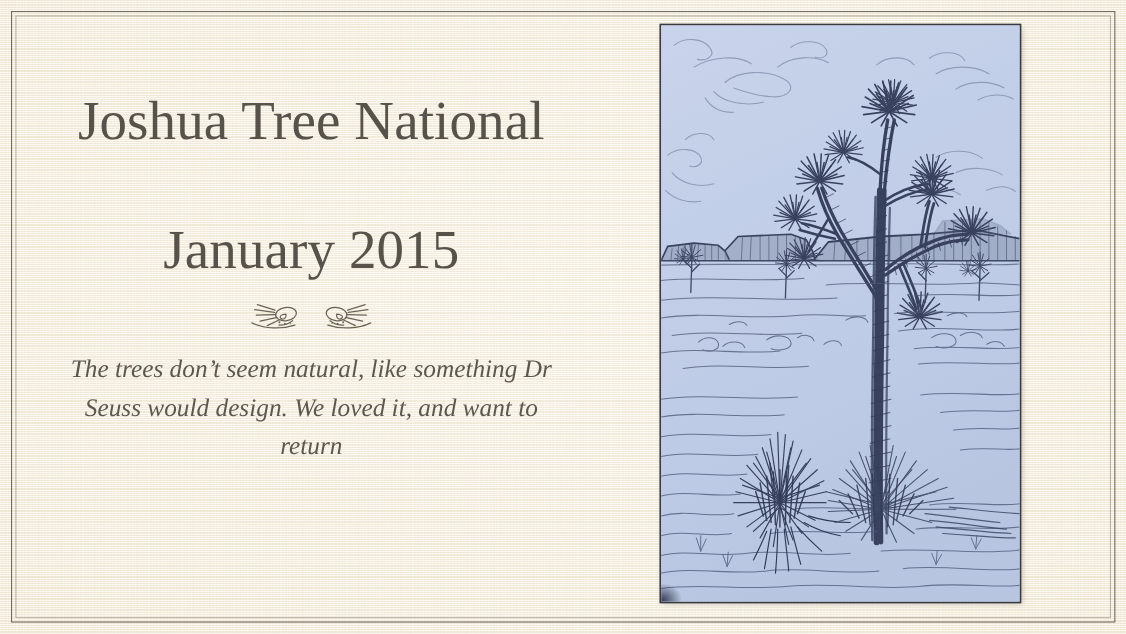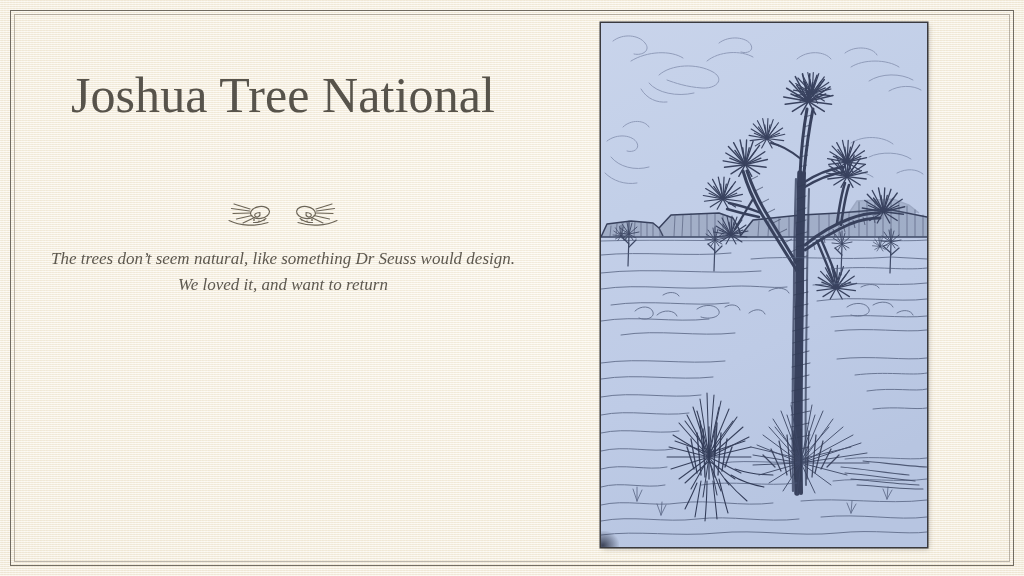--- a/index.html
+++ b/index.html
@@ -48,40 +48,40 @@
 
   
   .text-col {
     position: absolute;
     left: 38px;
     top: 66px;
     width: 490px;
     text-align: center;
   }
   .slide-title {
-    margin: 0;
+    margin: 14px;
     font-size: 50px;
     line-height: 1.18;
     font-weight: normal;
     color: #57534b;
     letter-spacing: 0.1px;
     text-rendering: optimizeLegibility;
   }
 
   .ornament {
     margin: 16px auto 0;
     width: 170px;
     height: 30px;
     display: block;
   }
 
   .slide-subtitle {
     margin: 16px auto 0;
     width: 470px;
-    font-size: 17px;
+    font-size: 23px;
     line-height: 1.52;
     font-style: italic;
     color: #5d584f;
   }
 
   
   .sketch-wrap {
     position: absolute;
     left: 601px;
     top: 23px;
@@ -108,20 +108,21 @@
 <div id="slide">
 
   <div class="frame-outer"></div>
   <div class="frame-inner"></div>
 
   <div class="text-col">
 
     <h1 class="slide-title">
       <span>Joshua Tree National</span><br>
       <br>
+      <span>January 2015</span>
     </h1>
 
     <svg class="ornament" viewBox="0 0 170 30">
       <g fill="none" stroke="#6b6456" stroke-width="1.15" stroke-linecap="round">
 
         <g>
           <ellipse cx="62" cy="12.5" rx="9.5" ry="6" transform="rotate(-8 62 12.5)"></ellipse>
           <path d="M62 12.5 C57.5 12.5 55.5 15 57.5 16.5 C59.5 18 62.5 16 62 13.5"></path>
           <path d="M52 9 L36 4"></path>
           <path d="M51.5 11 L33.5 8.5"></path>

